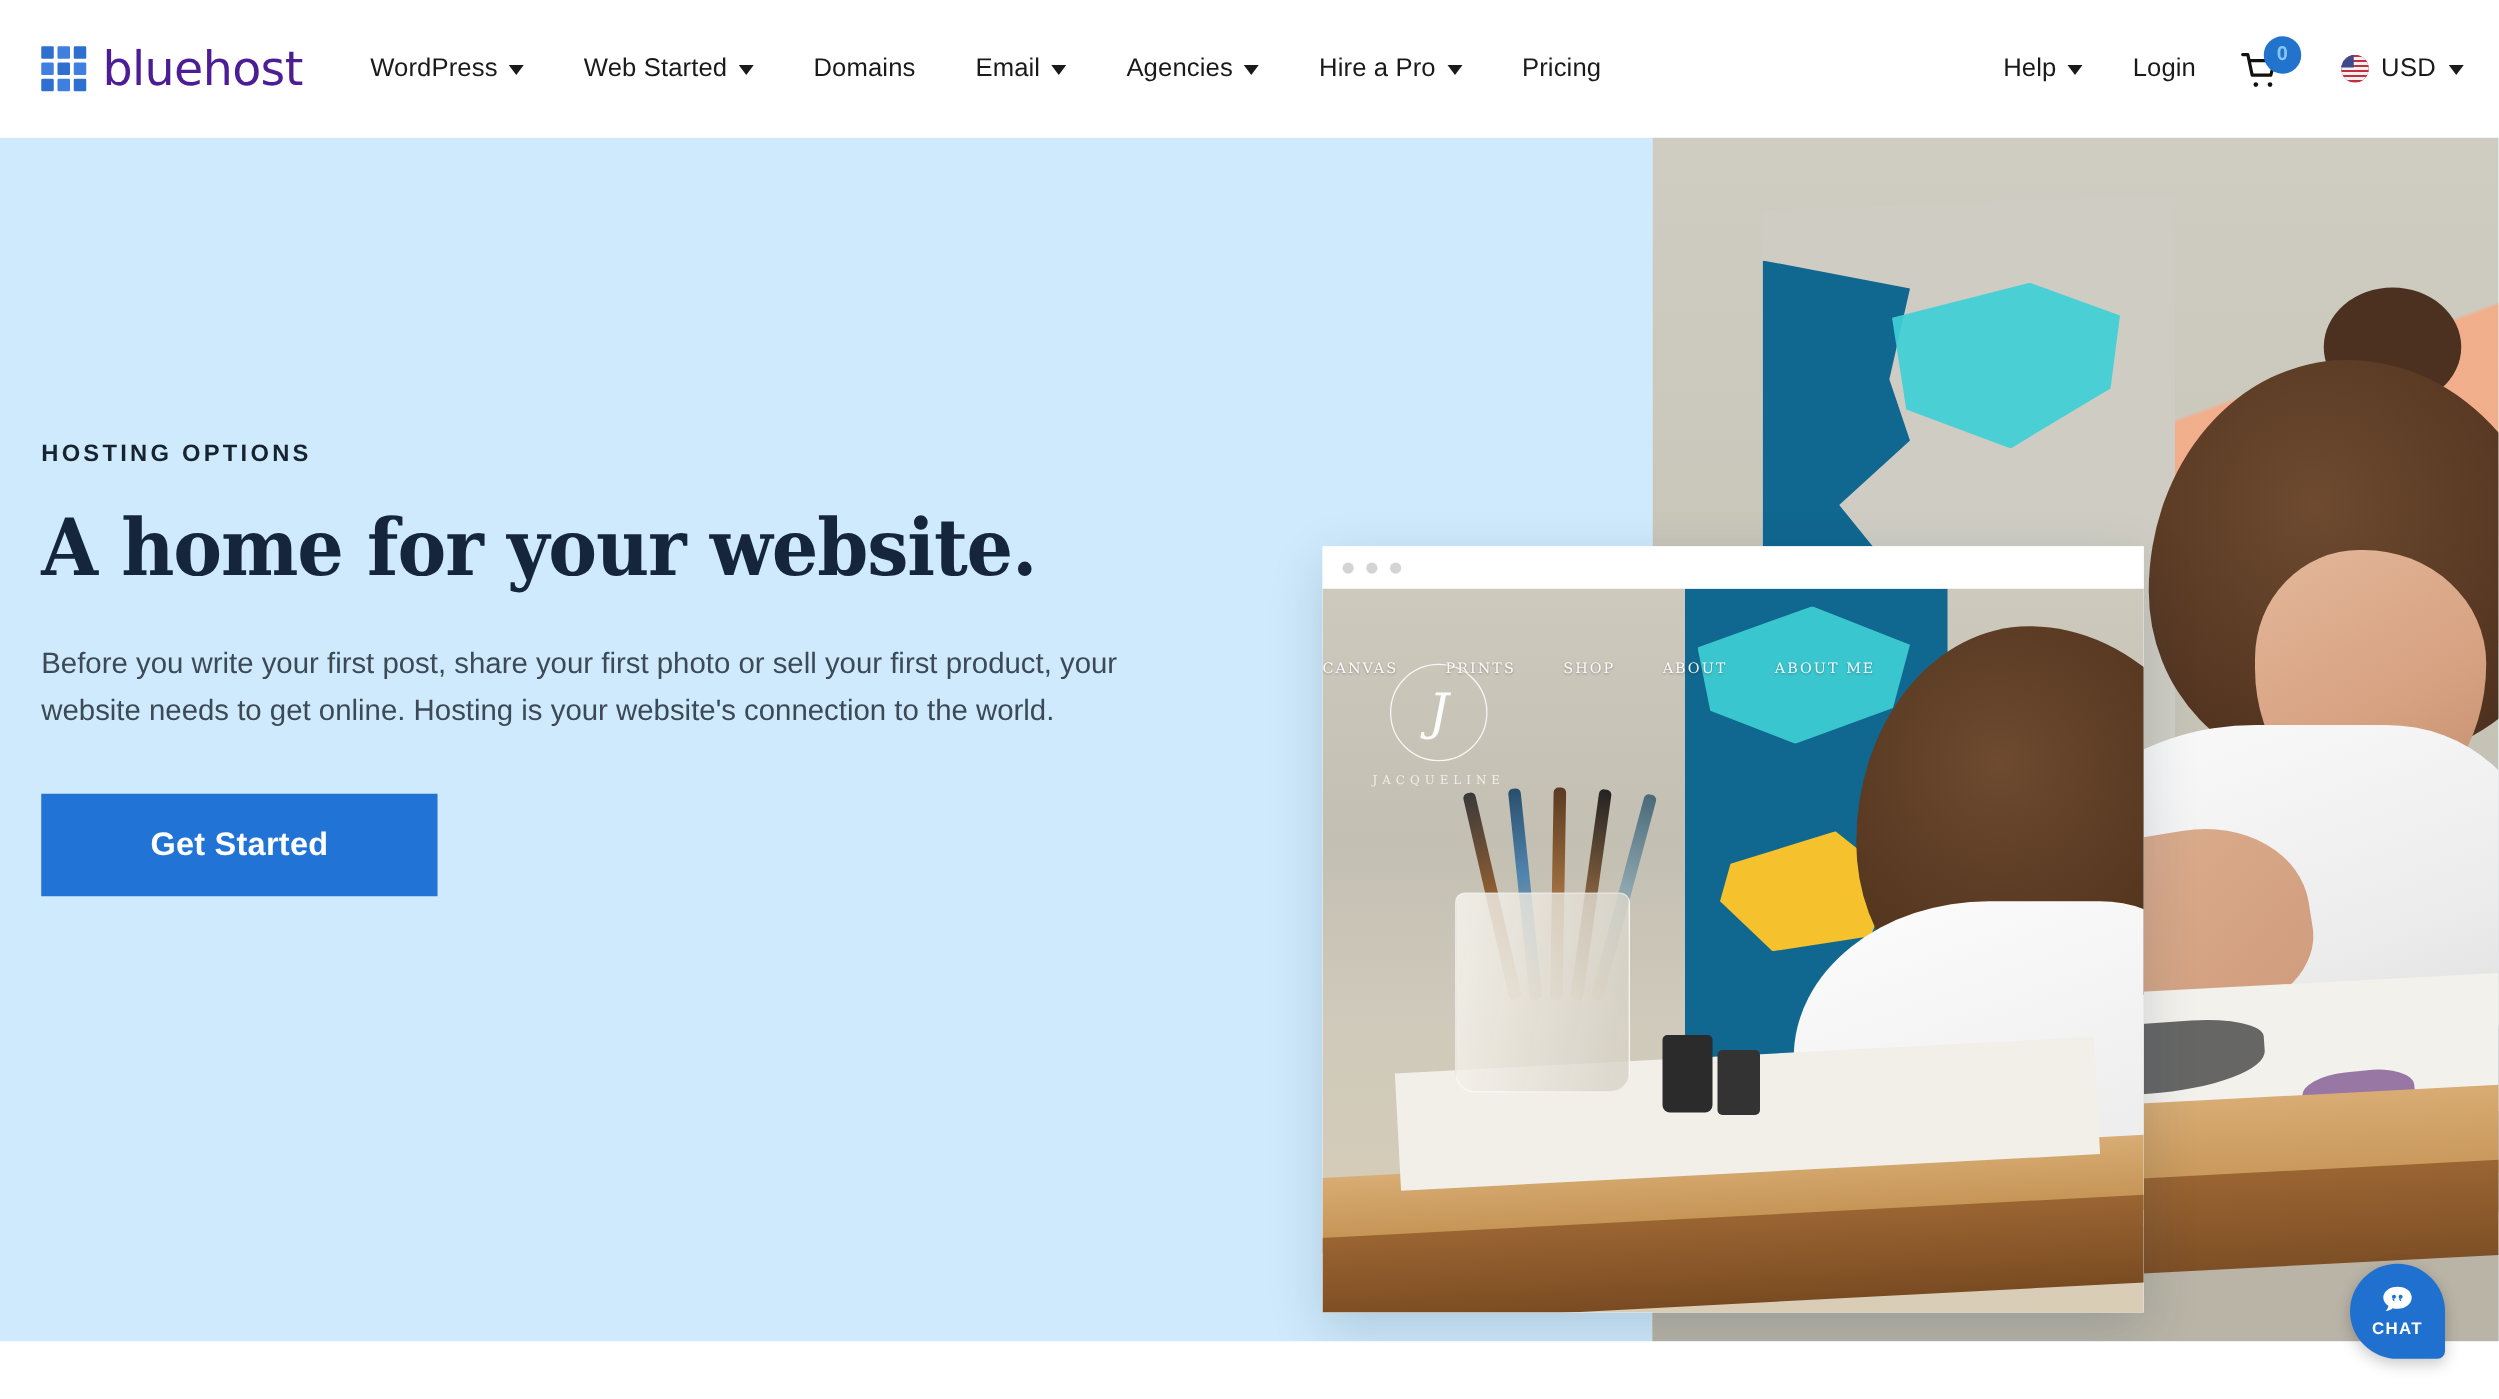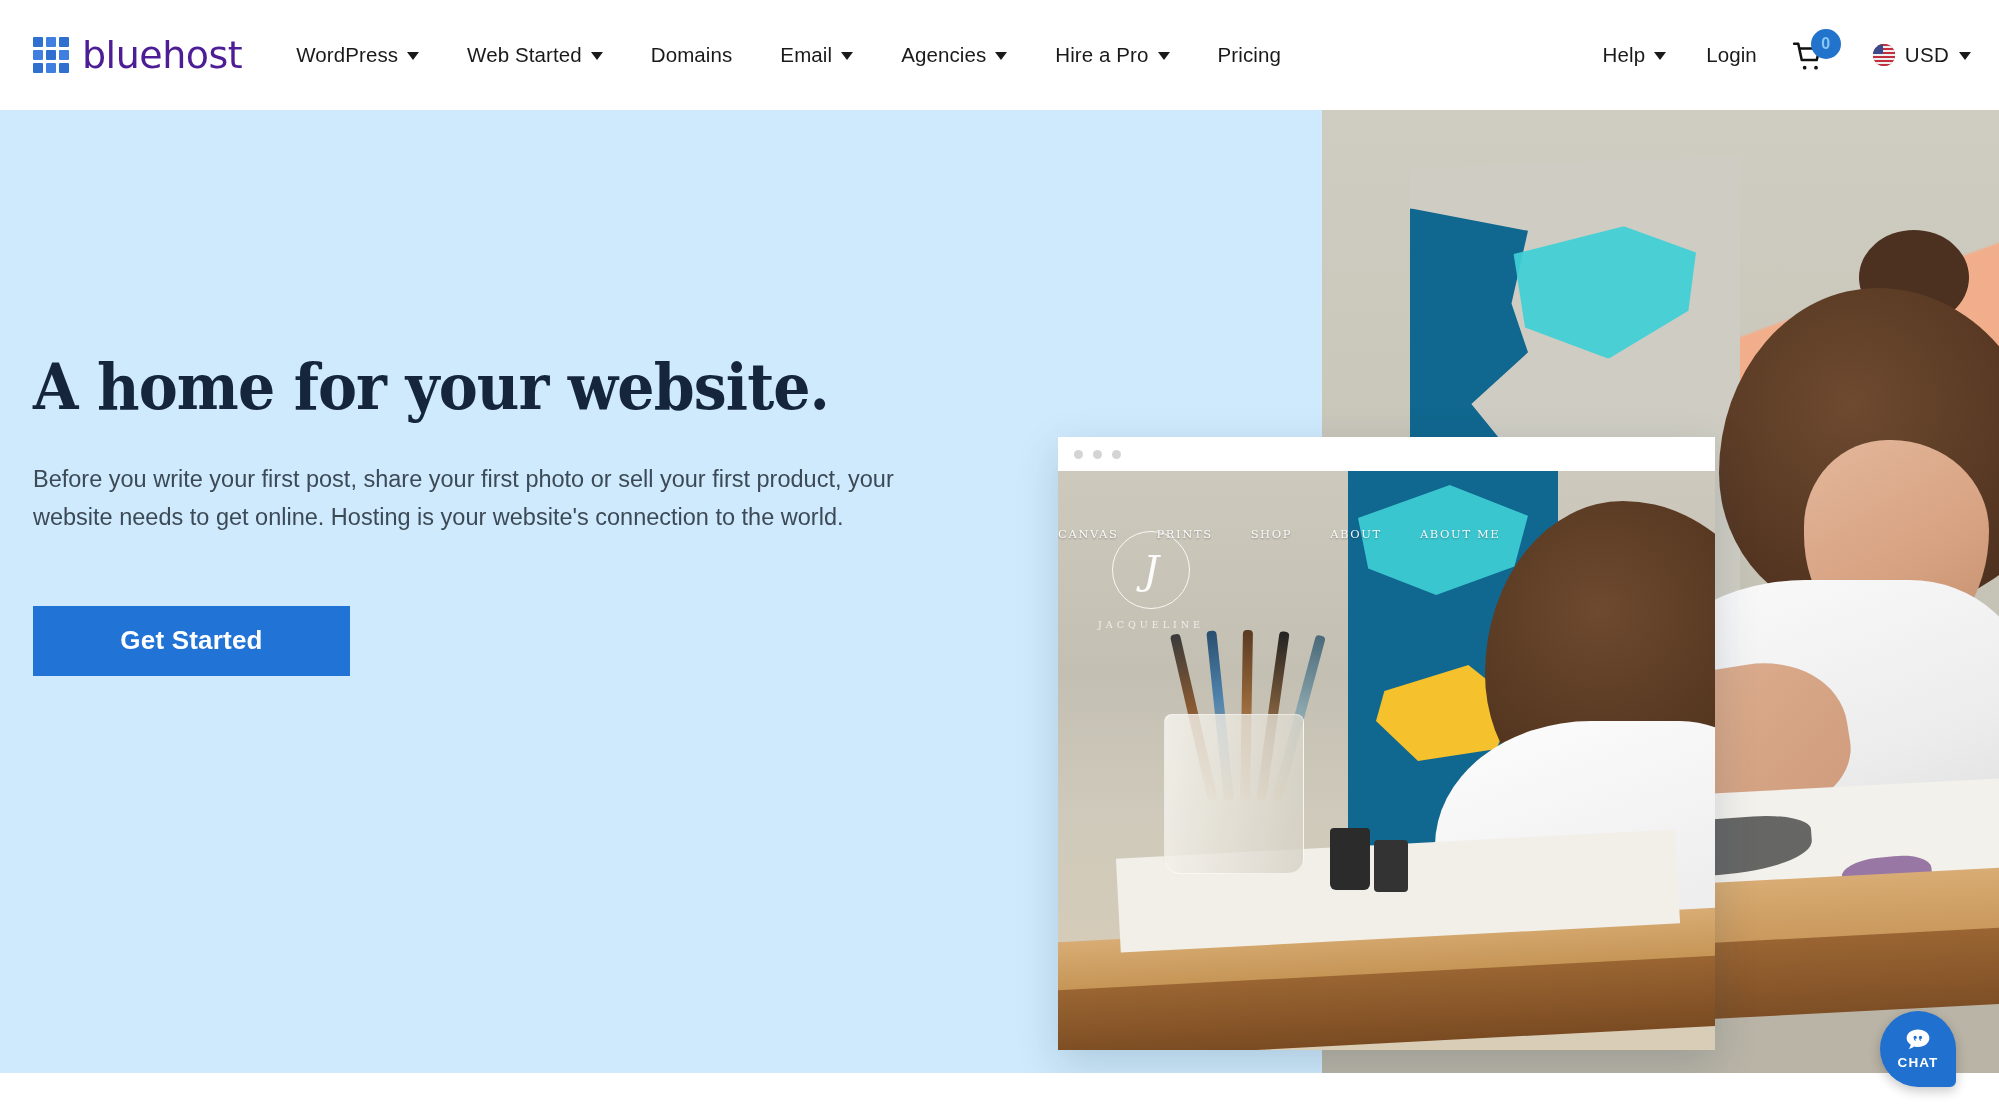--- a/index.html
+++ b/index.html
@@ -197,29 +197,29 @@
     margin-bottom: 39px;
     transform: scaleX(0.93);
     transform-origin: left center;
   }
 
   .lede {
     font-size: 23.5px;
     line-height: 1.63;
     color: #3c4a57;
     width: 945px;
-    margin-bottom: 69px;
+    margin-bottom: 47px;
   }
 
   .cta {
     display: inline-flex;
     align-items: center;
     justify-content: center;
     width: 317px;
-    height: 70px;
+    height: 82px;
     background: #2173d6;
     color: #ffffff;
     font-size: 26px;
     font-weight: 700;
     letter-spacing: 0.2px;
     border: none;
     cursor: pointer;
     font-family: "Liberation Sans", sans-serif;
   }
 
@@ -658,20 +658,21 @@
       <div class="woman-jeans"></div>
       <div class="desk-under"></div>
       <div class="papers"></div>
       <div class="paper-ink"></div>
       <div class="paper-purple"></div>
       <div class="desk-top"></div>
       <div class="desk-edge"></div>
     </div>
 
     <div class="hero-copy">
+      <div class="eyebrow">HOSTING OPTIONS</div>
       <h1 class="headline">A home for your website.</h1>
       <p class="lede">Before you write your first post, share your first photo or sell your first product, your website needs to get online. Hosting is your website's connection to the world.</p>
       <button class="cta">Get Started</button>
     </div>
 
     <div class="mockup">
       <div class="mockup-bar">
         <span class="mdot"></span>
         <span class="mdot"></span>
         <span class="mdot"></span>

